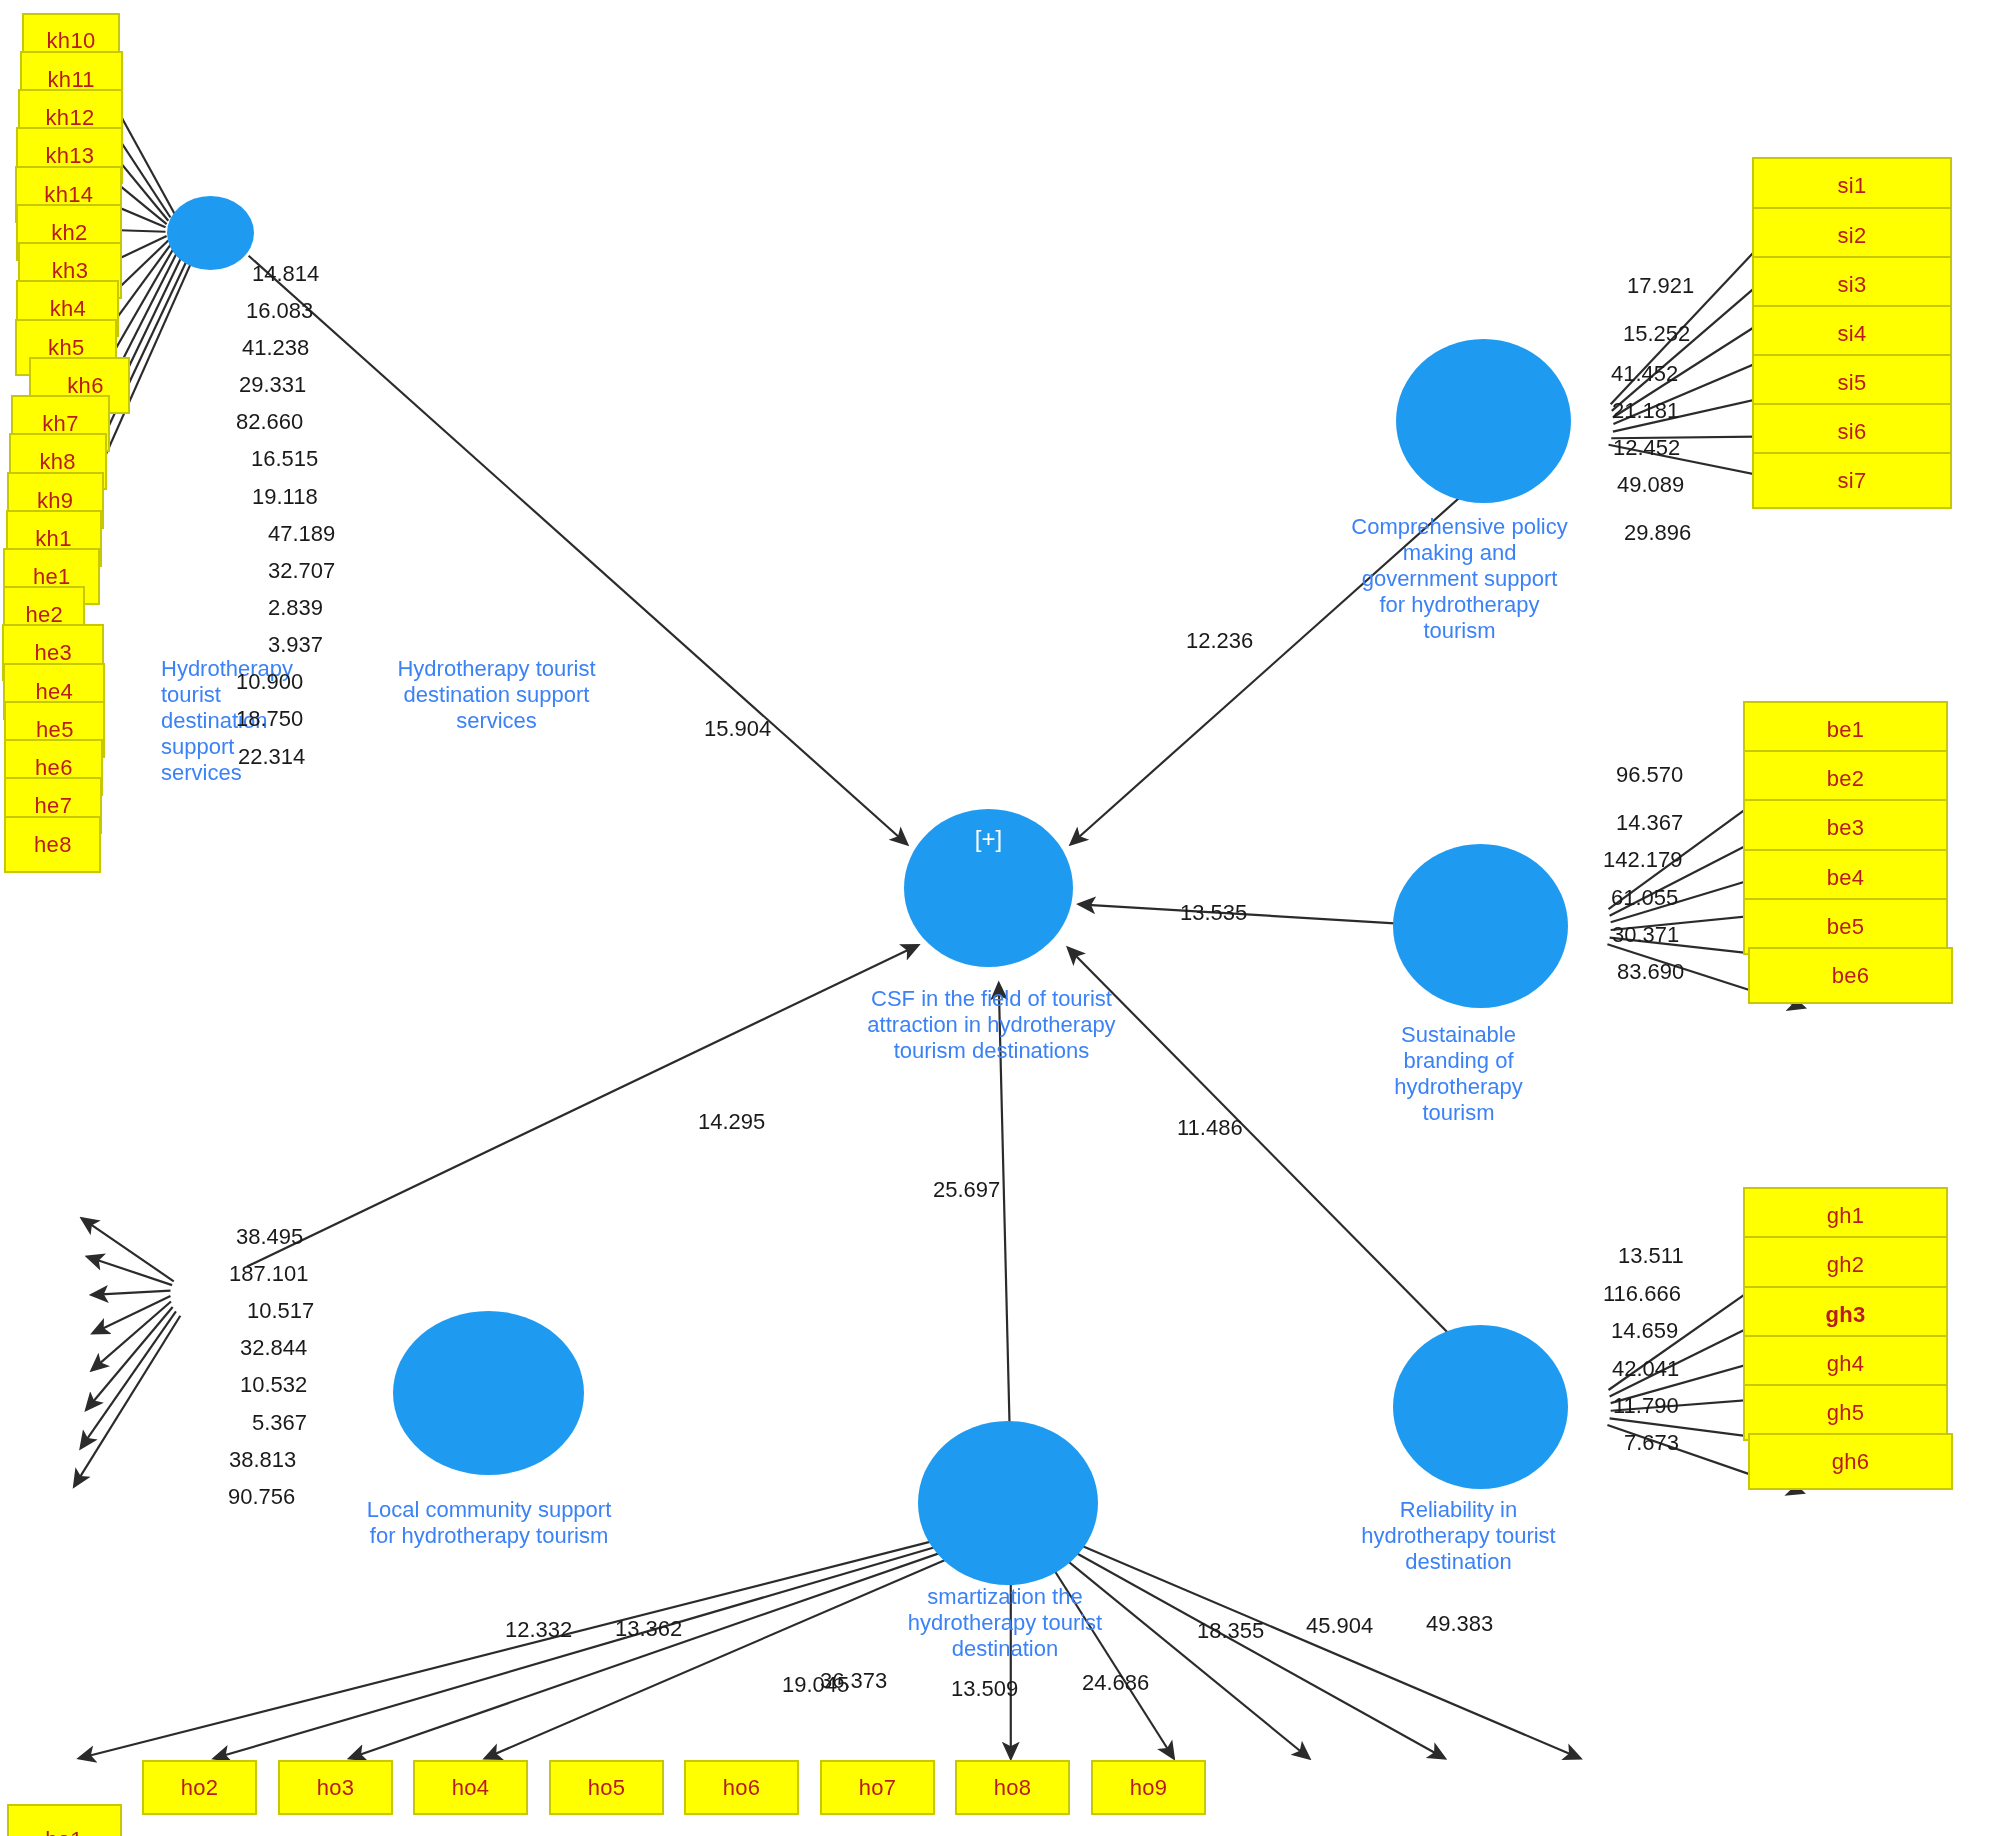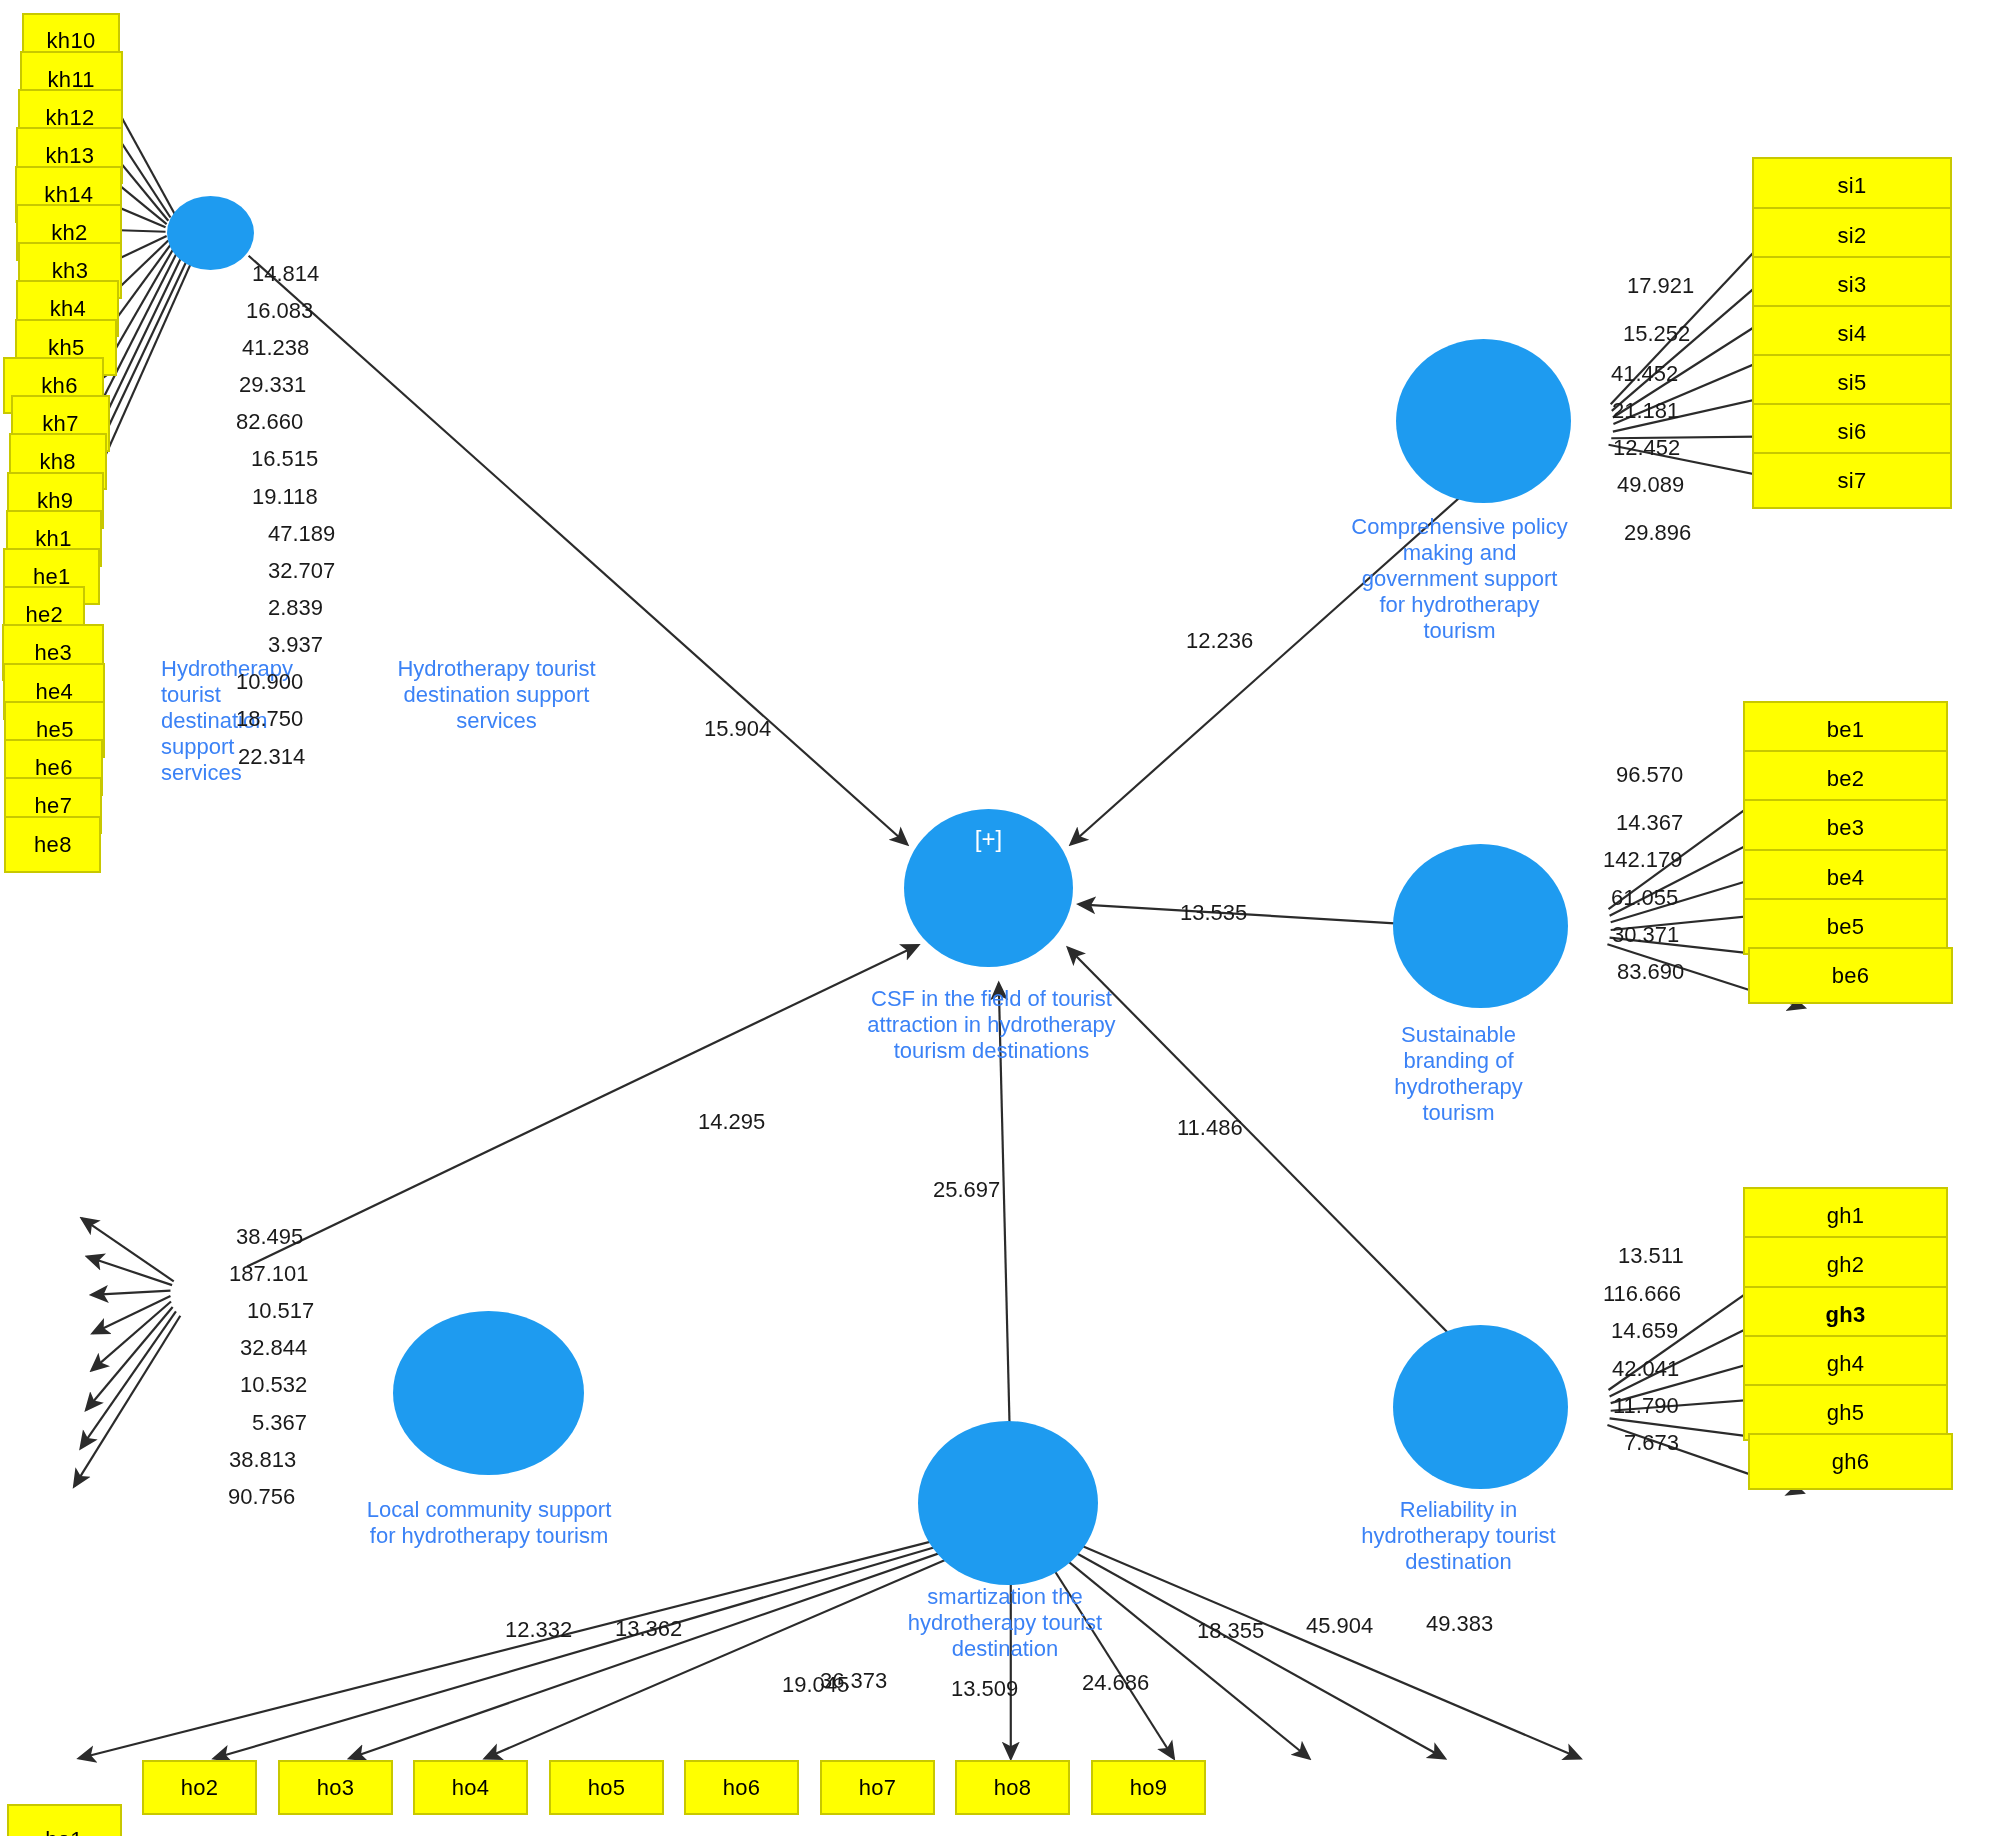--- a/index.html
+++ b/index.html
@@ -6,21 +6,21 @@
   html,body{margin:0;padding:0;background:#ffffff;}
   body{font-family:"Liberation Sans",sans-serif;}
   #stage{position:relative;width:2015px;height:1837px;background:#fff;overflow:hidden;}
   svg#wires{position:absolute;left:0;top:0;width:2015px;height:1837px;pointer-events:none;}
   .ind{
     position:absolute;
     background:#FFFF00;
     border:2.2px solid #C8C800;
     box-sizing:border-box;
     display:flex;align-items:center;justify-content:center;
-    font-size:22px;color:#000000;
+    font-size:22px;color:#b91c1c;
     font-family:"Liberation Sans",sans-serif;
     letter-spacing:0.3px;
   }
   .lv{
     position:absolute;
     background:#1E9BF0;
     border-radius:50%;
     display:flex;align-items:center;justify-content:center;
   }
   .lv span{color:#ffffff;font-size:24px;}
@@ -138,21 +138,21 @@
     </div>
   <div class="ind" style="left:18px;top:242px;width:104px;height:57px;">
       <span>kh3</span>
     </div>
   <div class="ind" style="left:16.4px;top:280px;width:103px;height:57px;">
       <span>kh4</span>
     </div>
   <div class="ind" style="left:15.3px;top:319px;width:102px;height:57px;">
       <span>kh5</span>
     </div>
-  <div class="ind" style="left:3px;top:357px;width:101px;height:57px;padding-left:12px;">
+  <div class="ind" style="left:29px;top:357px;width:101px;height:57px;padding-left:12px;">
       <span>kh6</span>
     </div>
   <div class="ind" style="left:11px;top:395px;width:99px;height:57px;">
       <span>kh7</span>
     </div>
   <div class="ind" style="left:8.7px;top:433px;width:98px;height:57px;">
       <span>kh8</span>
     </div>
   <div class="ind" style="left:6.6px;top:472px;width:97px;height:57px;">
       <span>kh9</span>

